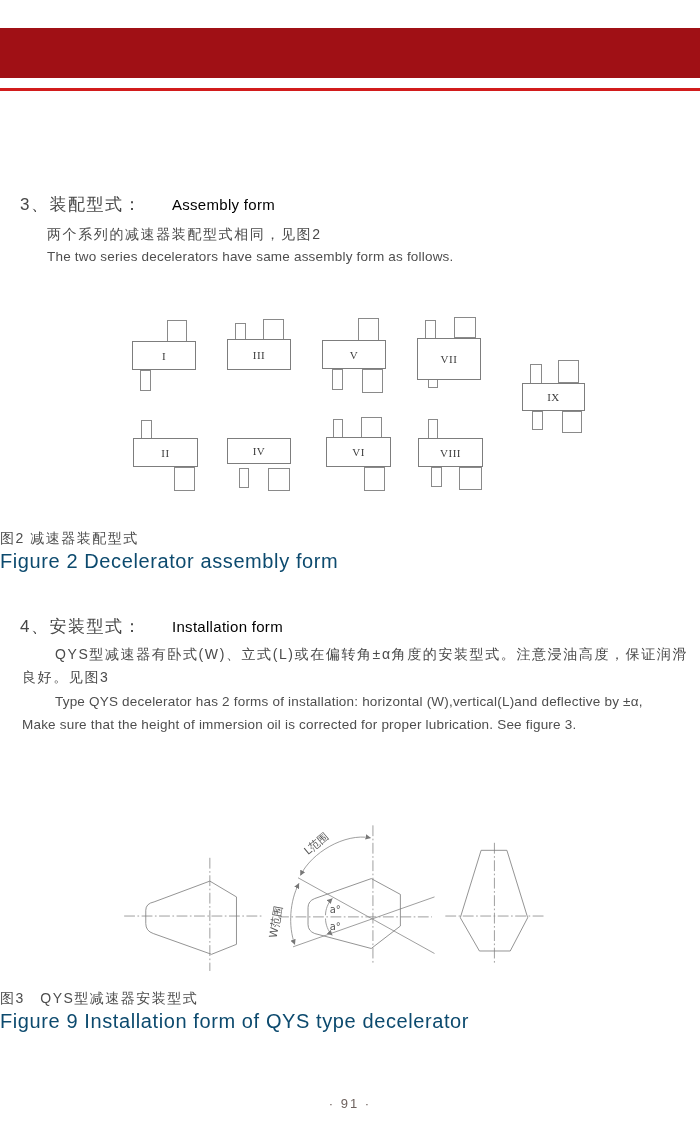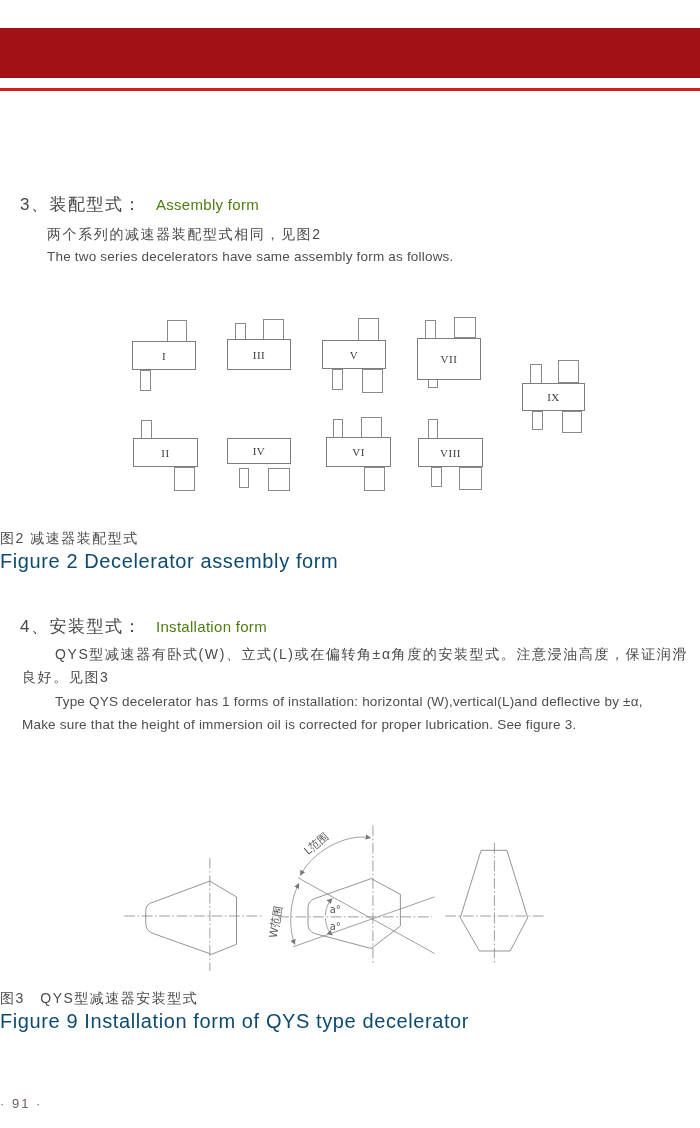--- a/index.html
+++ b/index.html
@@ -9,39 +9,39 @@
     font-family:"Liberation Sans","DejaVu Sans",sans-serif;
   }
   .abs{position:absolute}
 
   
   .top-band{left:0;top:28px;width:700px;height:50px;background:#a01015}
   .red-rule{left:0;top:88px;width:700px;height:3px;background:#d21c1c}
 
   
   .sec-head{font-size:17px;color:#474747;letter-spacing:1.5px;white-space:nowrap}
-  .sec-head .en{font-size:15px;letter-spacing:.3px;margin-left:14px;color:#4d7c0f}
+  .sec-head .en{font-size:15px;letter-spacing:.3px;margin-left:30px;color:#000000}
 
   .zh{font-size:14px;letter-spacing:1.6px;color:#4a4a4a;white-space:nowrap}
   .en{font-size:13.5px;letter-spacing:.2px;color:#4e4e4e;white-space:nowrap}
 
   .caption{left:0;width:700px;}
   .cap-zh{font-size:14px;letter-spacing:1.5px;color:#4d4d4d}
   .cap-en{font-size:20px;letter-spacing:.6px;color:#0c4a6e}
 
   
   .asm{position:absolute}
   .asm .bx{position:absolute;background:#fff;border:1px solid #8a8a8a;box-sizing:border-box}
   .asm .bd{position:absolute;background:#fff;border:1px solid #7d7d7d;box-sizing:border-box;
            display:flex;align-items:center;justify-content:center}
   .asm .bd span{
     font-family:"Liberation Serif","DejaVu Serif",serif;
     font-size:11px;color:#3e3e3e;letter-spacing:.5px}
 
-  .page-num{left:0;top:1096px;width:700px;text-align:left;
+  .page-num{left:0;top:1096px;width:700px;text-align:center;
     font-size:13px;color:#6e625e;letter-spacing:2px}
 </style>
 </head>
 <body>
 
 <div>
 
   <div class="abs top-band" style="background: rgb(160, 16, 21);"></div>
   <div class="abs red-rule" style="background: rgb(210, 28, 28);"></div>
 
@@ -134,21 +134,21 @@
   </div>
 
   <div class="abs caption cap-zh" style="top:530px">图2 减速器装配型式</div>
   <div class="abs caption cap-en" style="top:550px">Figure 2 Decelerator assembly form</div>
 
   <div class="abs sec-head" style="left:20px;top:615px">
     <span>4、安装型式：</span><span class="en">Installation form</span>
   </div>
   <div class="abs zh" style="left:55px;top:646px">QYS型减速器有卧式(W)、立式(L)或在偏转角±α角度的安装型式。注意浸油高度，保证润滑</div>
   <div class="abs zh" style="left:22px;top:669px">良好。见图3</div>
-  <div class="abs en" style="left:55px;top:694px">Type QYS decelerator has 1 forms of installation: horizontal (W),vertical(L)and deflective by ±α,</div>
+  <div class="abs en" style="left:55px;top:694px">Type QYS decelerator has 2 forms of installation: horizontal (W),vertical(L)and deflective by ±α,</div>
   <div class="abs en" style="left:22px;top:717px">Make sure that the height of immersion oil is corrected for proper lubrication. See figure 3.</div>
 
   <svg class="abs" style="left:110px;top:788px" width="545" height="207" viewBox="110 788 655 207">
     <defs>
       <marker id="arr" viewBox="0 0 10 10" refX="9" refY="5" markerWidth="6.5" markerHeight="6.5" orient="auto-start-reverse">
         <path d="M0,0 L10,5 L0,10 Z" fill="#777"></path>
       </marker>
     </defs>
     <g stroke="#8b8b8b" fill="none" stroke-width="1">
 

